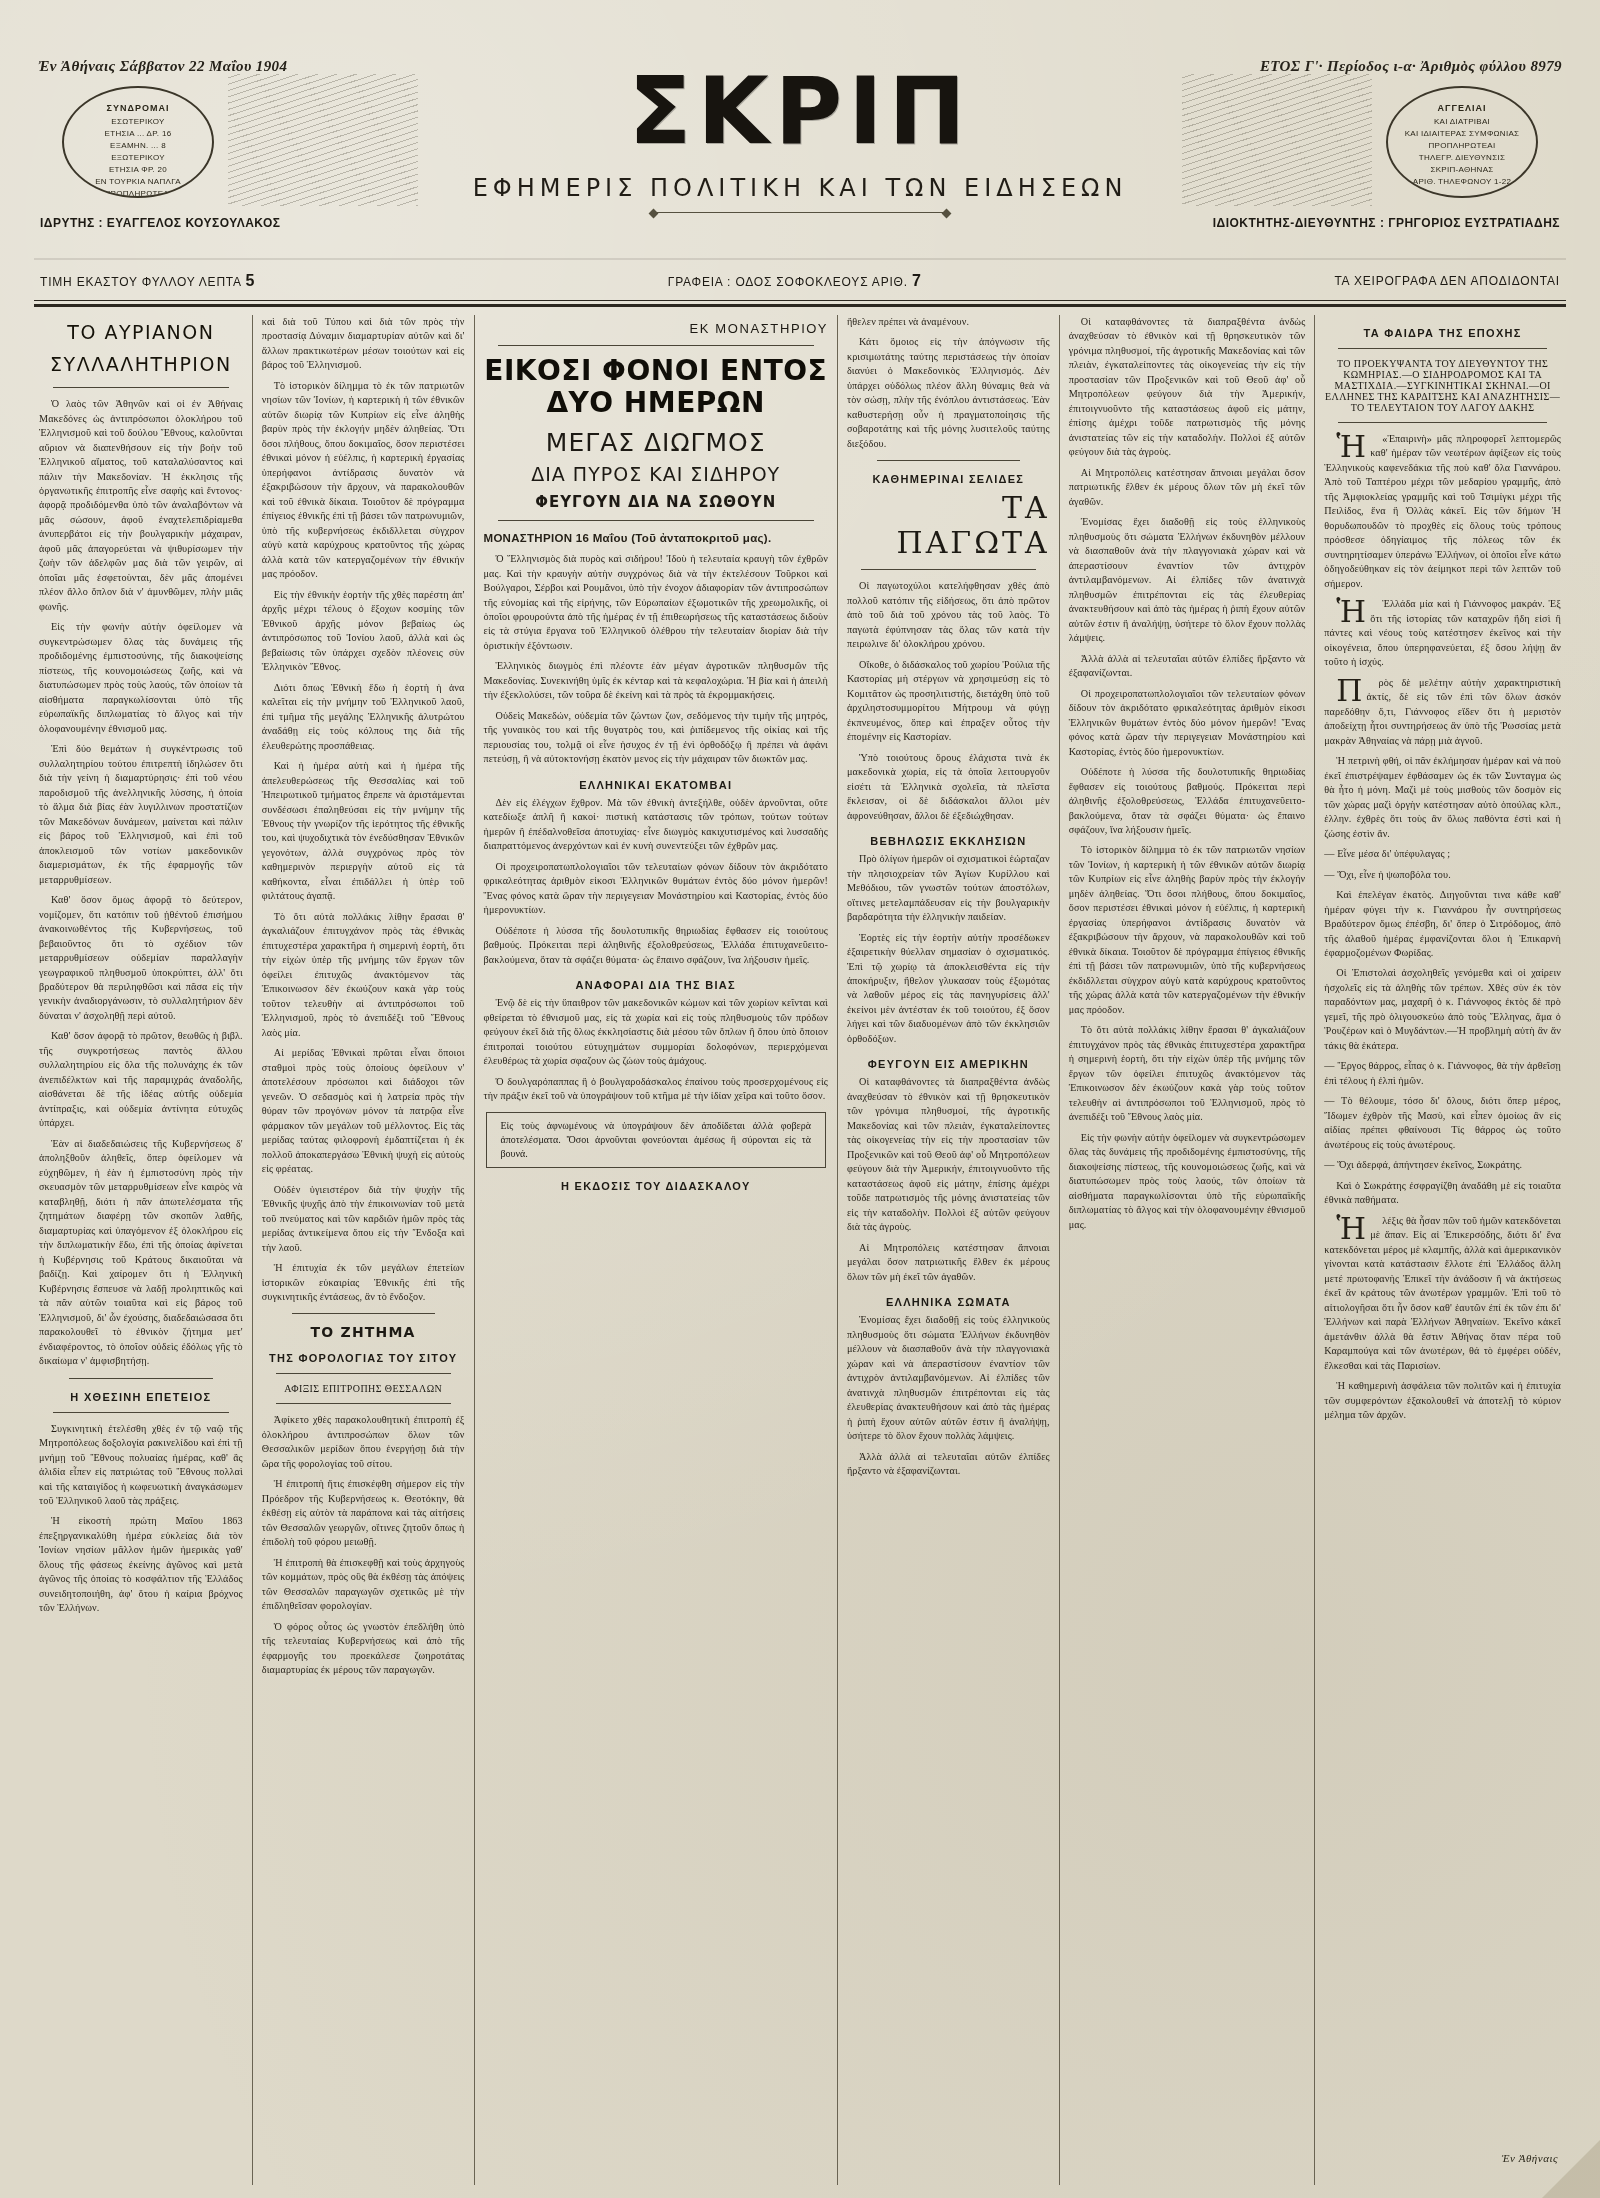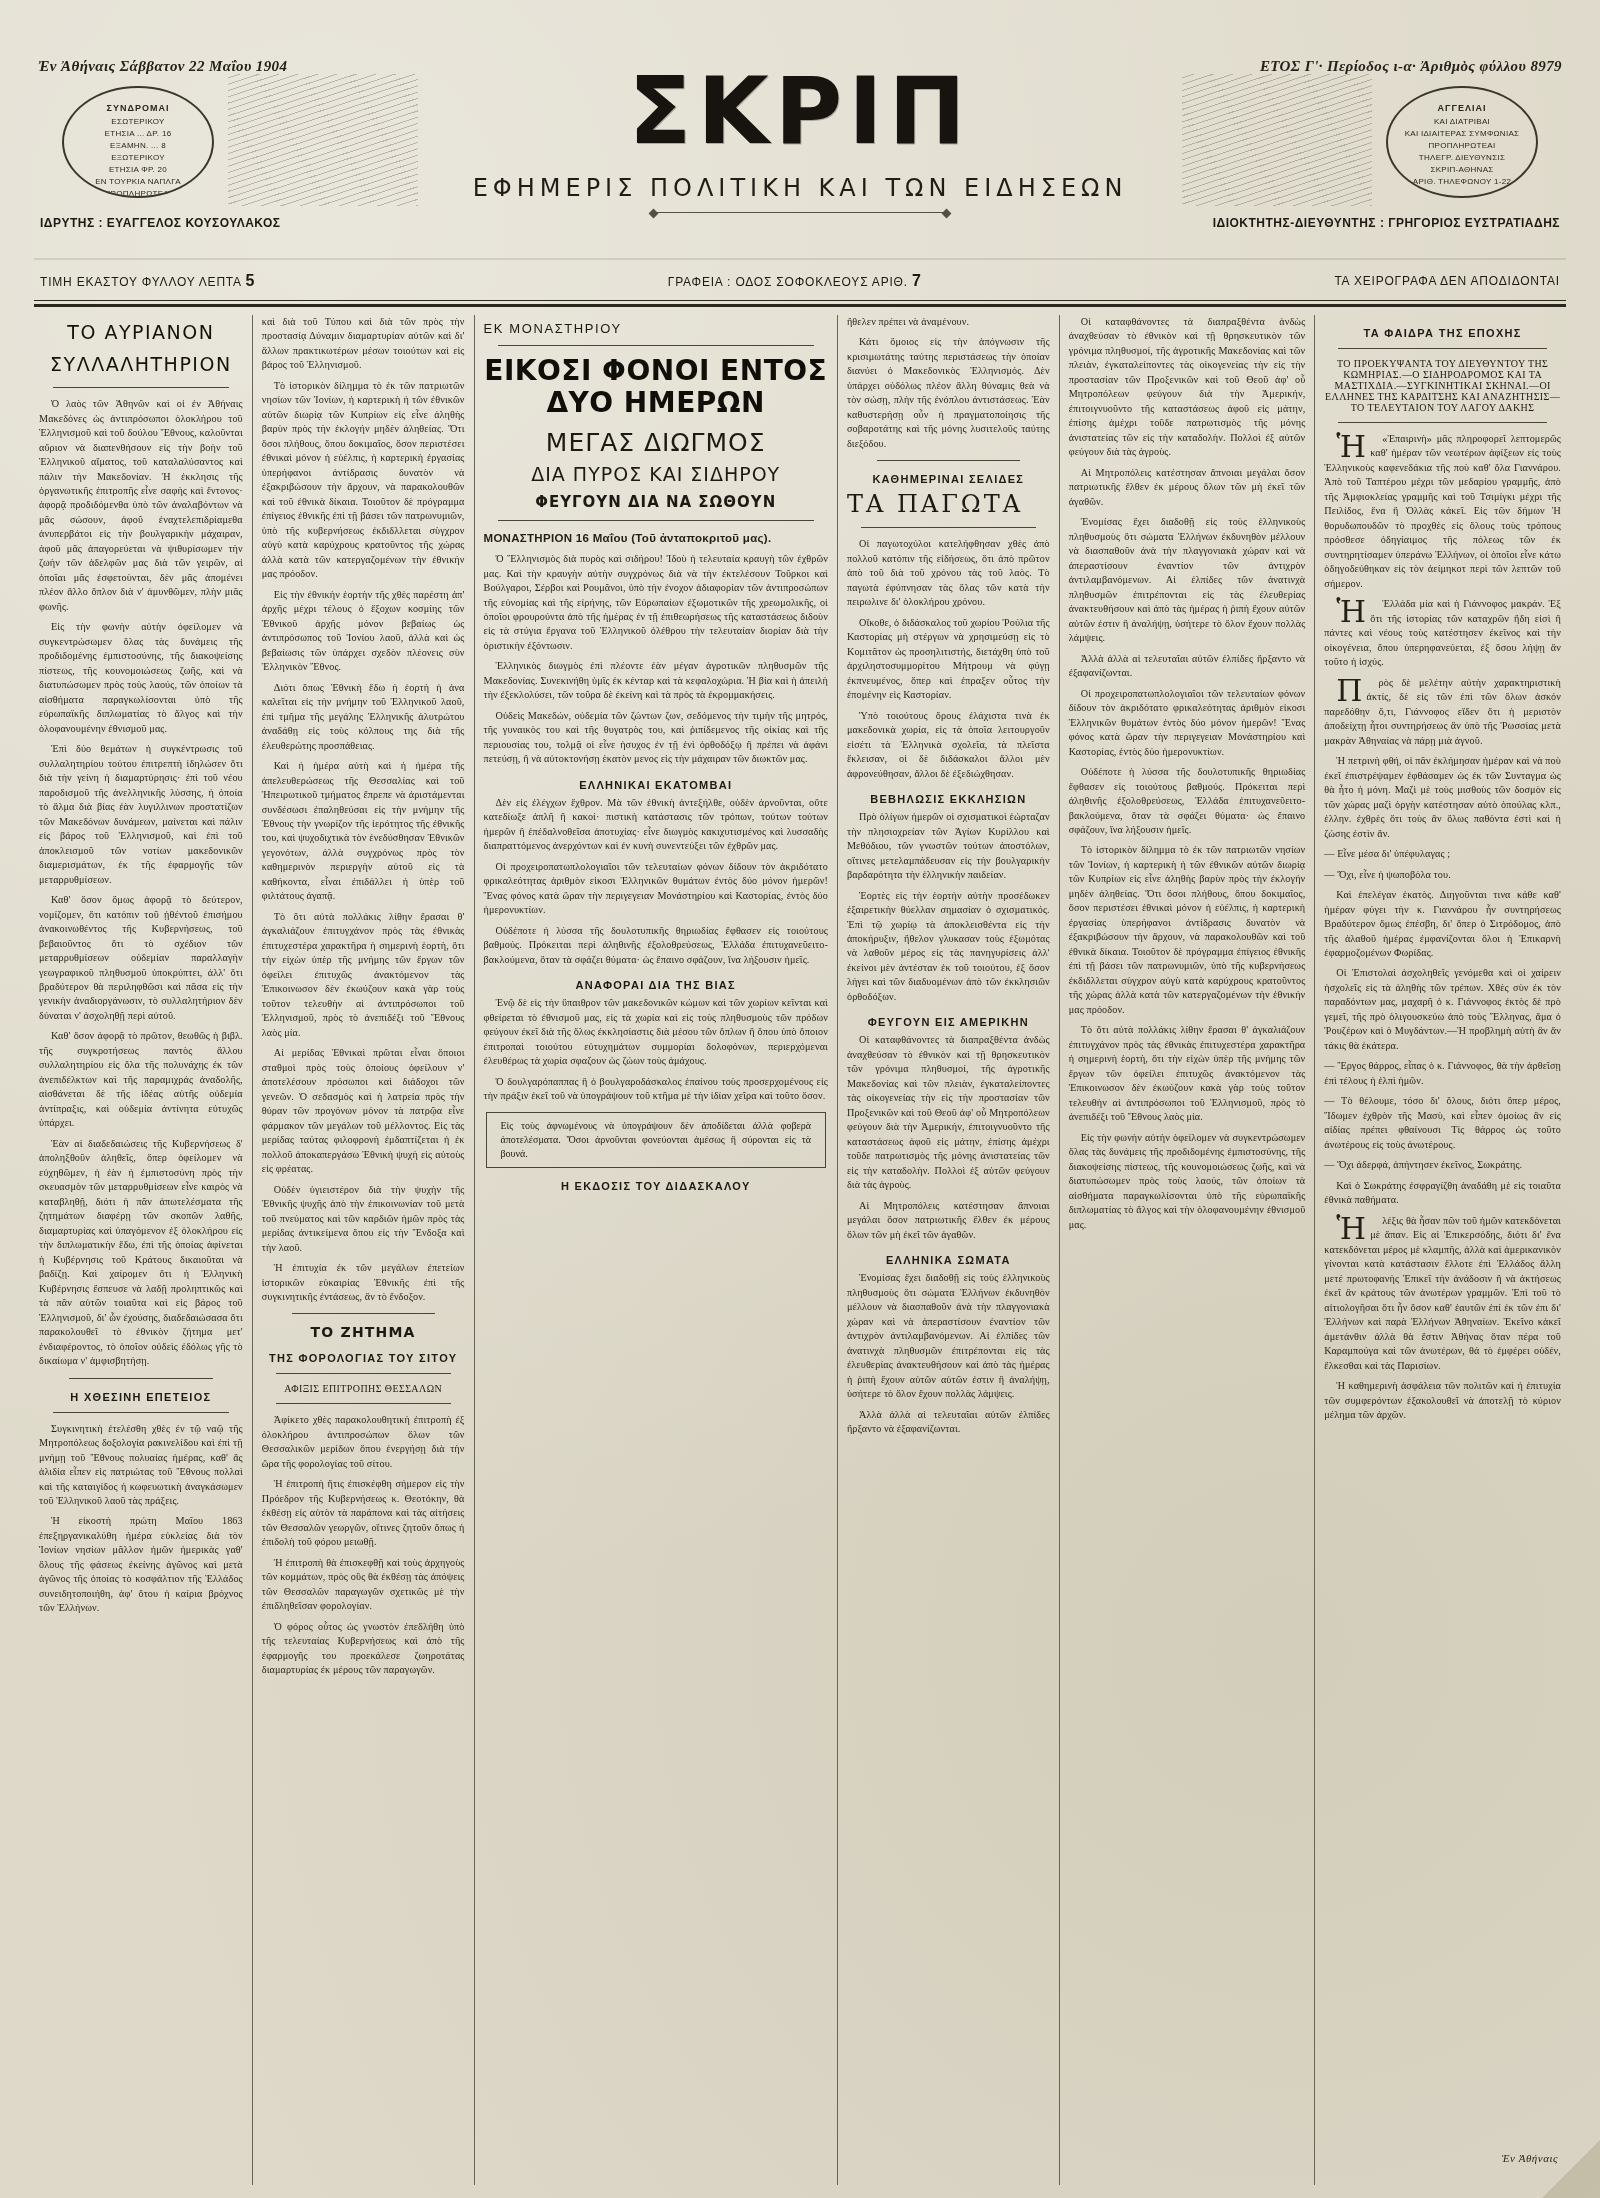--- a/index.html
+++ b/index.html
@@ -203,21 +203,21 @@
   }
   .headline-small {
     text-align: center;
     font-family: "Liberation Sans", sans-serif;
     font-size: 11px;
     font-weight: bold;
     letter-spacing: 1.3px;
     margin: 12px 0 5px;
   }
   .kicker {
-    text-align: left;
+    text-align: right;
     font-family: "Liberation Sans", sans-serif;
     font-size: 13px;
     letter-spacing: 1.6px;
     margin: 6px 0 8px;
   }
   .big-head {
     text-align: center;
     font-family: "DejaVu Sans", sans-serif;
     font-weight: bold;
     font-size: 28px;
@@ -244,23 +244,23 @@
   }
   .sub-head-bold {
     text-align: center;
     font-family: "DejaVu Sans", sans-serif;
     font-weight: bold;
     font-size: 15px;
     letter-spacing: 1px;
     margin: 4px 0 8px;
   }
   .fancy-head {
-    text-align: left;
+    text-align: right;
     font-family: "DejaVu Serif", serif;
-    font-size: 24px;
+    font-size: 30px;
     letter-spacing: 3px;
     margin: 4px 0 8px;
   }
   .dateline {
     font-family: "Liberation Sans", sans-serif;
     font-size: 11.5px;
     font-weight: bold;
     letter-spacing: 0.3px;
   }
   .hr-thin {

